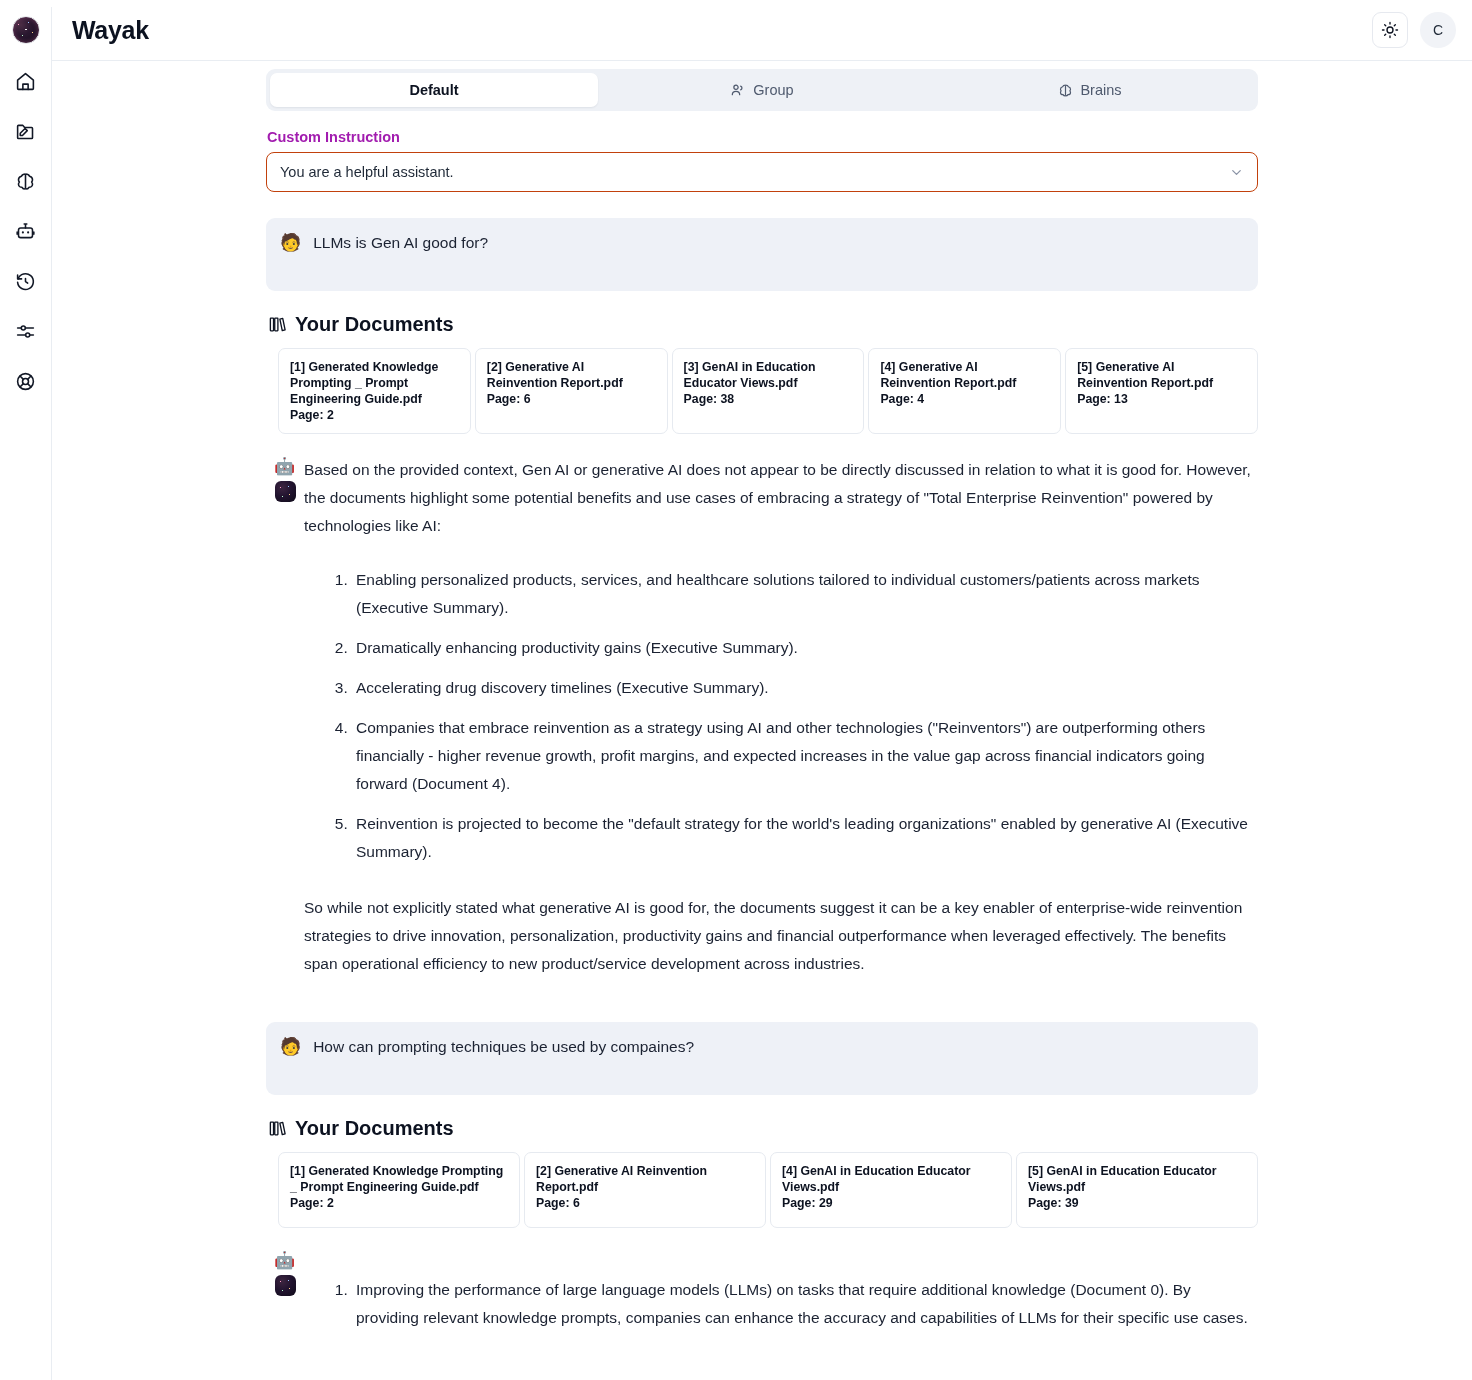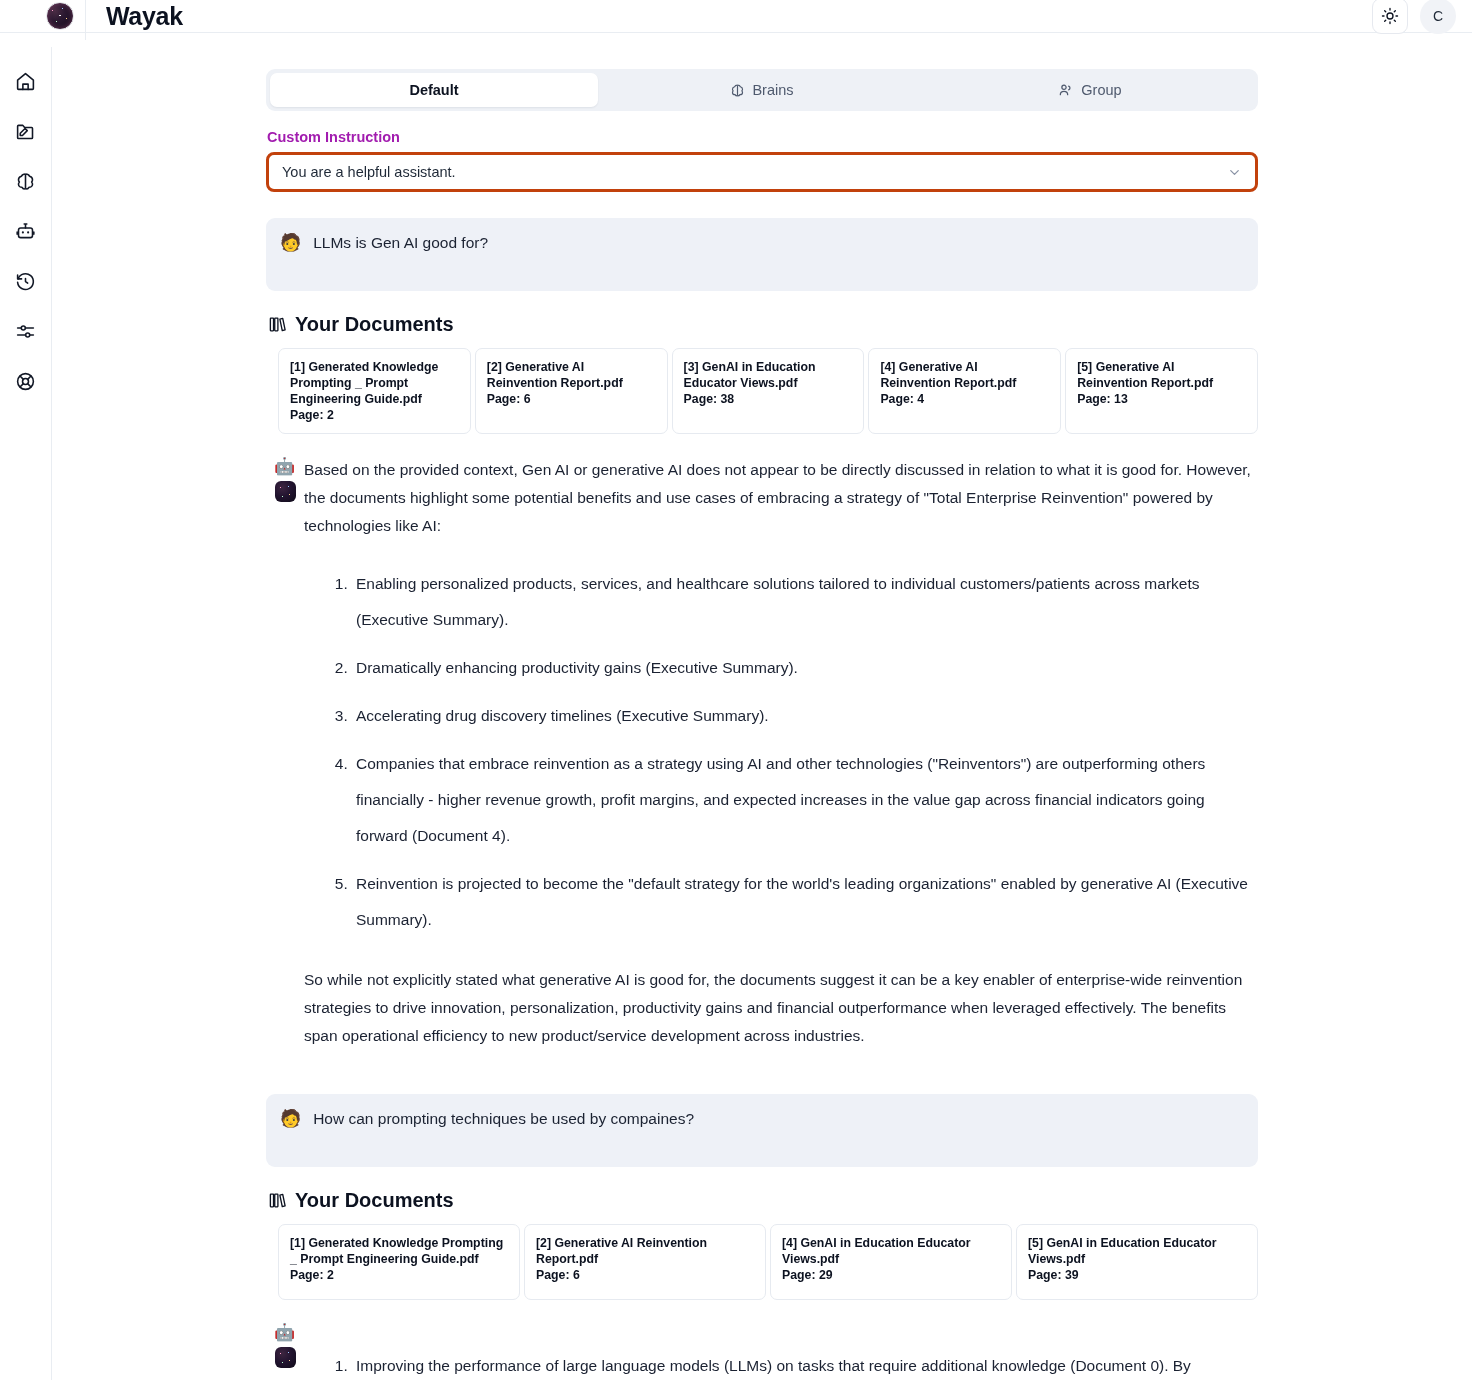--- a/index.html
+++ b/index.html
@@ -8,24 +8,24 @@
     margin: 0; padding: 0;
     width: 1472px; height: 1380px;
     background: #ffffff;
     font-family: "Liberation Sans", sans-serif;
     color: #111827;
     overflow: hidden;
   }
 
   
   .topbar {
-    position: absolute; top: 0; left: 0; width: 1472px; height: 33px;
+    position: absolute; top: 0; left: 0; width: 1472px; height: 61px;
     background: #ffffff;
     border-bottom: 1px solid #e9edf2;
-    display: flex; align-items: center; padding-left: 34px;
+    display: flex; align-items: center;
   }
   .brand-box {
     width: 52px; height: 47px;
     display: flex; align-items: center; justify-content: center;
     border-right: 1px solid #e9edf2;
   }
   .brand-logo {
     width: 28px; height: 28px; border-radius: 50%;
     background:
       radial-gradient(circle at 30% 30%, #4b2d45 0%, #2a1830 40%, #150d1c 100%);
@@ -101,21 +101,21 @@
     background: #ffffff; color: #0c1220; font-weight: 600;
     box-shadow: 0 1px 2px rgba(16,24,40,.07);
   }
 
   
   .field-label {
     font-size: 14.5px; font-weight: 700; color: #a21caf;
     margin: 18px 0 7px 1px;
   }
   .select-box {
-    height: 40px; border: 3px solid #c2410c; border-radius: 8px;
+    height: 40px; border: 1px solid #c2410c; border-radius: 8px;
     background: #fff; display: flex; align-items: center;
     padding: 0 13px; cursor: pointer;
   }
   .select-value { font-size: 14.5px; color: #1f2937; }
   .select-caret { margin-left: auto; color: #8a93a5; display: flex; }
 
   
   .user-msg {
     margin-top: 26px; background: #eef1f7; border-radius: 9px;
     min-height: 73px; padding: 14px 18px 16px 14px;
@@ -164,21 +164,21 @@
       radial-gradient(1px 1px at 35% 72%, #b8ffd0 50%, transparent 51%);
   }
   .assistant-body { flex: 1; min-width: 0; }
   .para {
     font-size: 15.5px; line-height: 28px; color: #1b2232; margin: 0;
   }
   ol.answer-list {
     margin: 26px 0 0 0; padding-left: 48px;
   }
   ol.answer-list li {
-    font-size: 15.5px; line-height: 36px; color: #1b2232;
+    font-size: 15.5px; line-height: 28px; color: #1b2232;
     margin-bottom: 12px; padding-left: 4px;
   }
   ol.answer-list li:last-child { margin-bottom: 0; }
   .tail-para { margin-top: 28px; }
 </style>
 </head>
 <body>
 
 <div class="topbar">
   <div class="brand-box">
@@ -250,34 +250,34 @@
 </div>
 
 <div class="main">
   <div class="content">
 
     <div class="tabs">
       <div class="tab active">
         <span>Default</span>
       </div>
       <div class="tab">
+        <svg width="16" height="16" viewBox="0 0 24 24" fill="none" stroke="#4f5a6e" stroke-width="1.9" stroke-linecap="round">
+          <circle cx="9" cy="8" r="3.2"></circle>
+          <path d="M3.5 19c0-3 2.5-5 5.5-5s5.5 2 5.5 5"></path>
+          <path d="M16 6.2a3 3 0 0 1 0 5.6"></path>
+        </svg>
+        <span>Group</span>
+      </div>
+      <div class="tab">
         <svg width="15" height="15" viewBox="0 0 24 24" fill="none" stroke="#4f5a6e" stroke-width="1.9">
           <path d="M12 3.5c-2.6 0-4.2 1.4-4.6 2.5C5.6 6.4 4 8 4 10c0 1.2.5 2 1 2.6-.5.6-1 1.4-1 2.4 0 2 1.8 3.6 4 3.6.6 1.2 2.2 2 4 2"></path>
           <path d="M12 3.5c2.6 0 4.2 1.4 4.6 2.5C18.4 6.4 20 8 20 10c0 1.2-.5 2-1 2.6.5.6 1 1.4 1 2.4 0 2-1.8 3.6-4 3.6-.6 1.2-2.2 2-4 2"></path>
           <path d="M12 3.5v17"></path>
         </svg>
         <span>Brains</span>
-      </div>
-      <div class="tab">
-        <svg width="16" height="16" viewBox="0 0 24 24" fill="none" stroke="#4f5a6e" stroke-width="1.9" stroke-linecap="round">
-          <circle cx="9" cy="8" r="3.2"></circle>
-          <path d="M3.5 19c0-3 2.5-5 5.5-5s5.5 2 5.5 5"></path>
-          <path d="M16 6.2a3 3 0 0 1 0 5.6"></path>
-        </svg>
-        <span>Group</span>
       </div>
     </div>
 
     <div class="field-label">Custom Instruction</div>
     <div class="select-box">
       <span class="select-value">You are a helpful assistant.</span>
       <span class="select-caret">
         <svg width="15" height="15" viewBox="0 0 24 24" fill="none" stroke="#8a93a5" stroke-width="2" stroke-linecap="round" stroke-linejoin="round">
             <path d="M6 9l6 6 6-6"></path>
           </svg>

